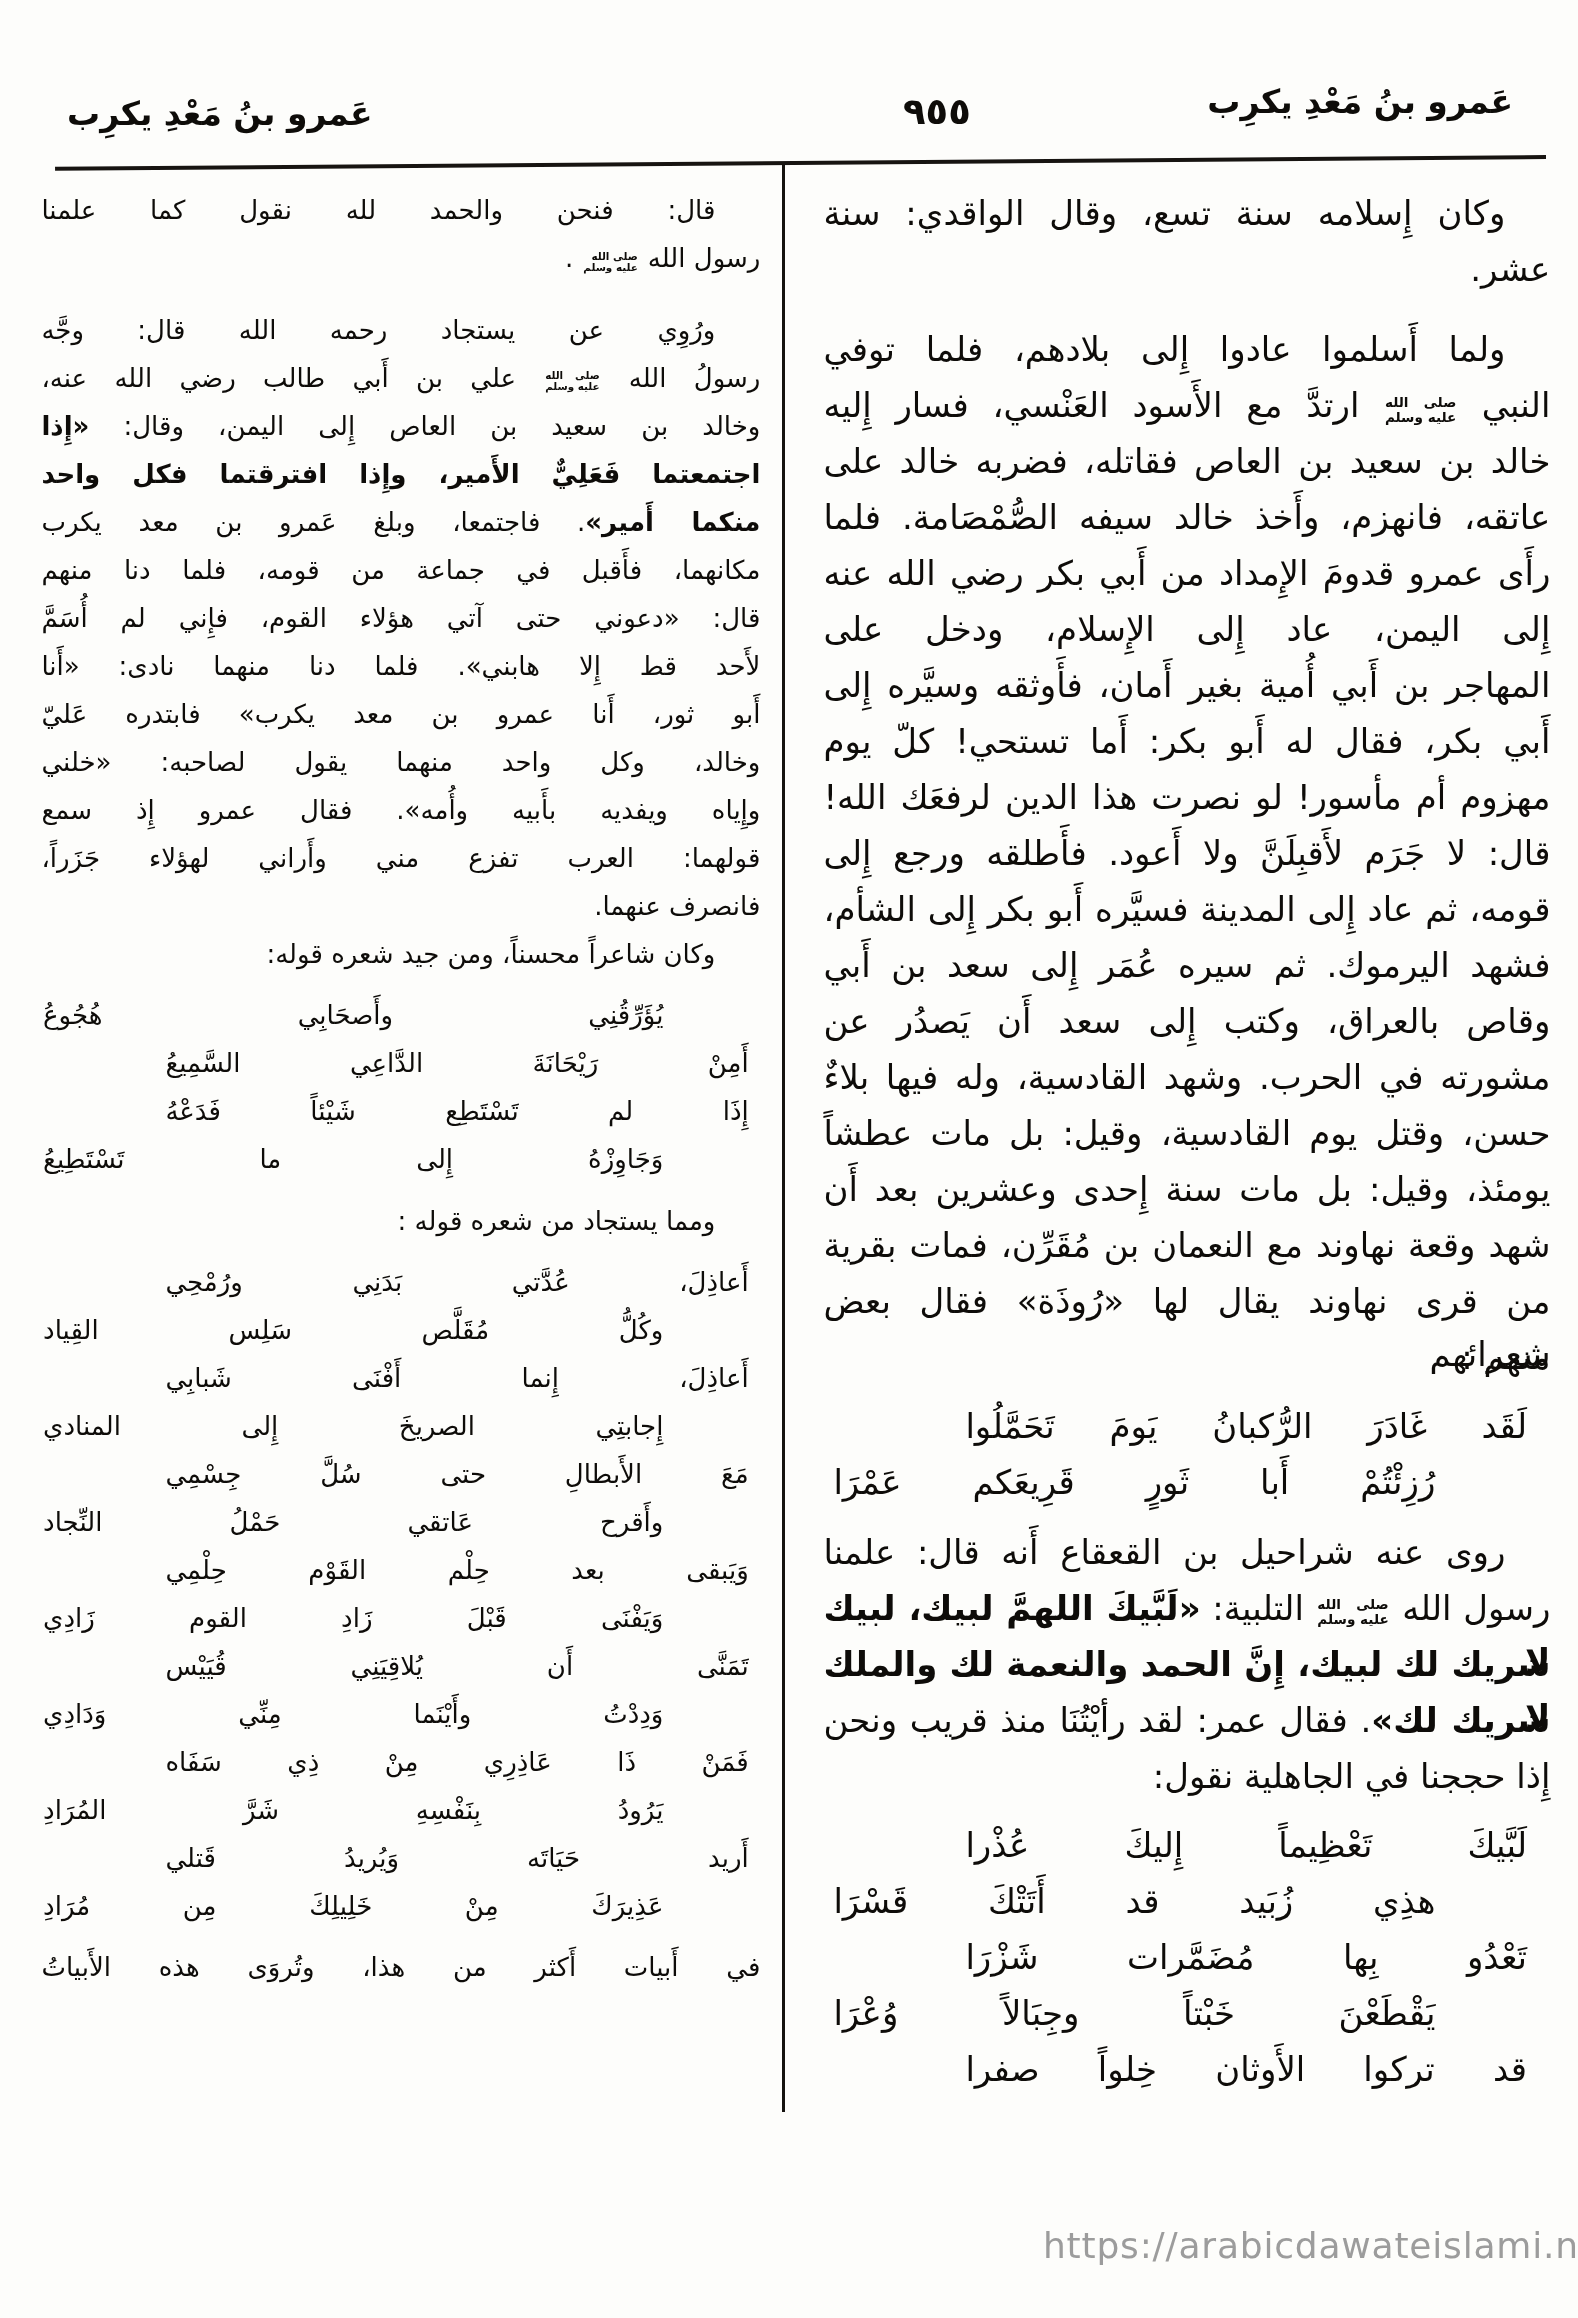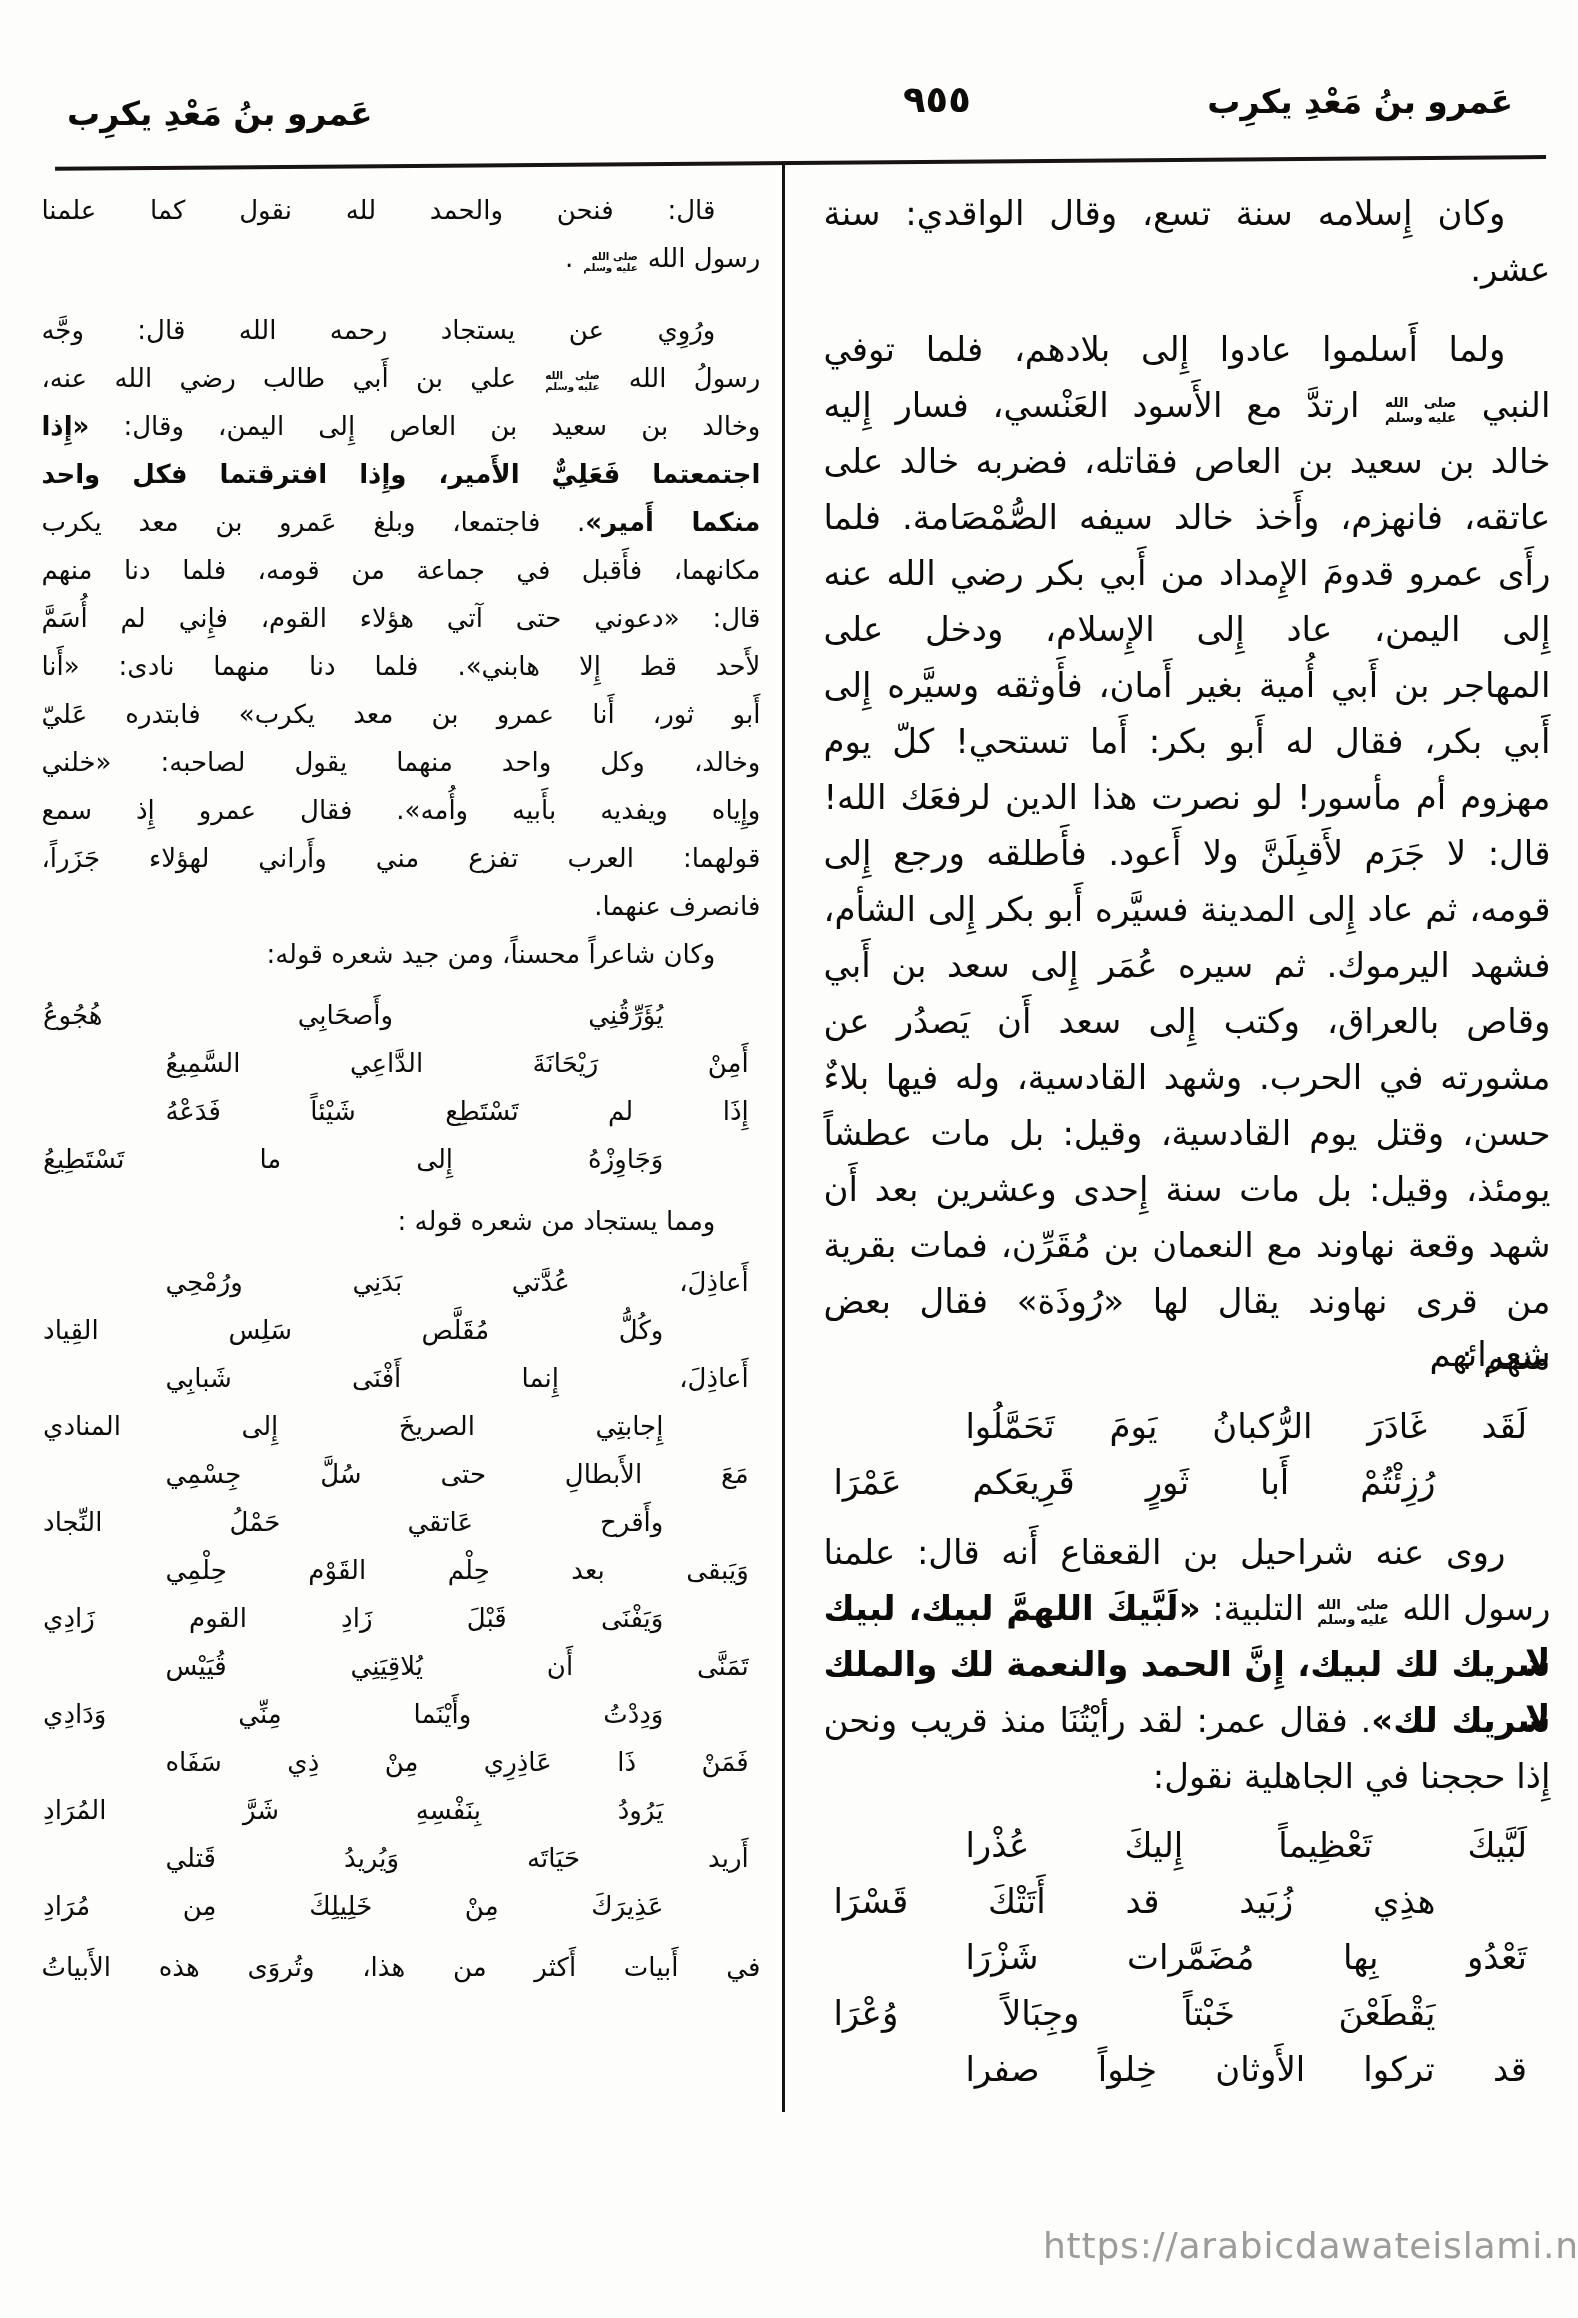--- a/index.html
+++ b/index.html
@@ -8,21 +8,21 @@
     width:1578px;height:2319px;
     background:#fdfdfb;
     font-family:"DejaVu Sans",sans-serif;
     color:#0e0c09;
     overflow:hidden;
   }
   
   .hdr{position:absolute;font-weight:bold;font-size:33px;letter-spacing:0.4px;white-space:nowrap;}
   .hdr-right{top:82px;right:65px;}
   .hdr-left{top:94px;left:67px;}
-  .hdr-num{position:absolute;top:78px;left:903px;font-weight:bold;font-size:37px;}
+  .hdr-num{position:absolute;top:90px;left:903px;font-weight:bold;font-size:37px;}
   .rule{
     position:absolute;top:155px;left:55px;right:32px;height:4.2px;
     background:#171411;transform:rotate(-0.45deg);transform-origin:right center;
   }
   
   .cols{position:absolute;top:164px;right:27.6px;left:30px;display:flex;direction:rtl;align-items:stretch;}
   .col{box-sizing:border-box;}
   .col.right{
     width:768px;padding:23.4px 0 0 38px;
     border-left:3.3px solid #15120f;

